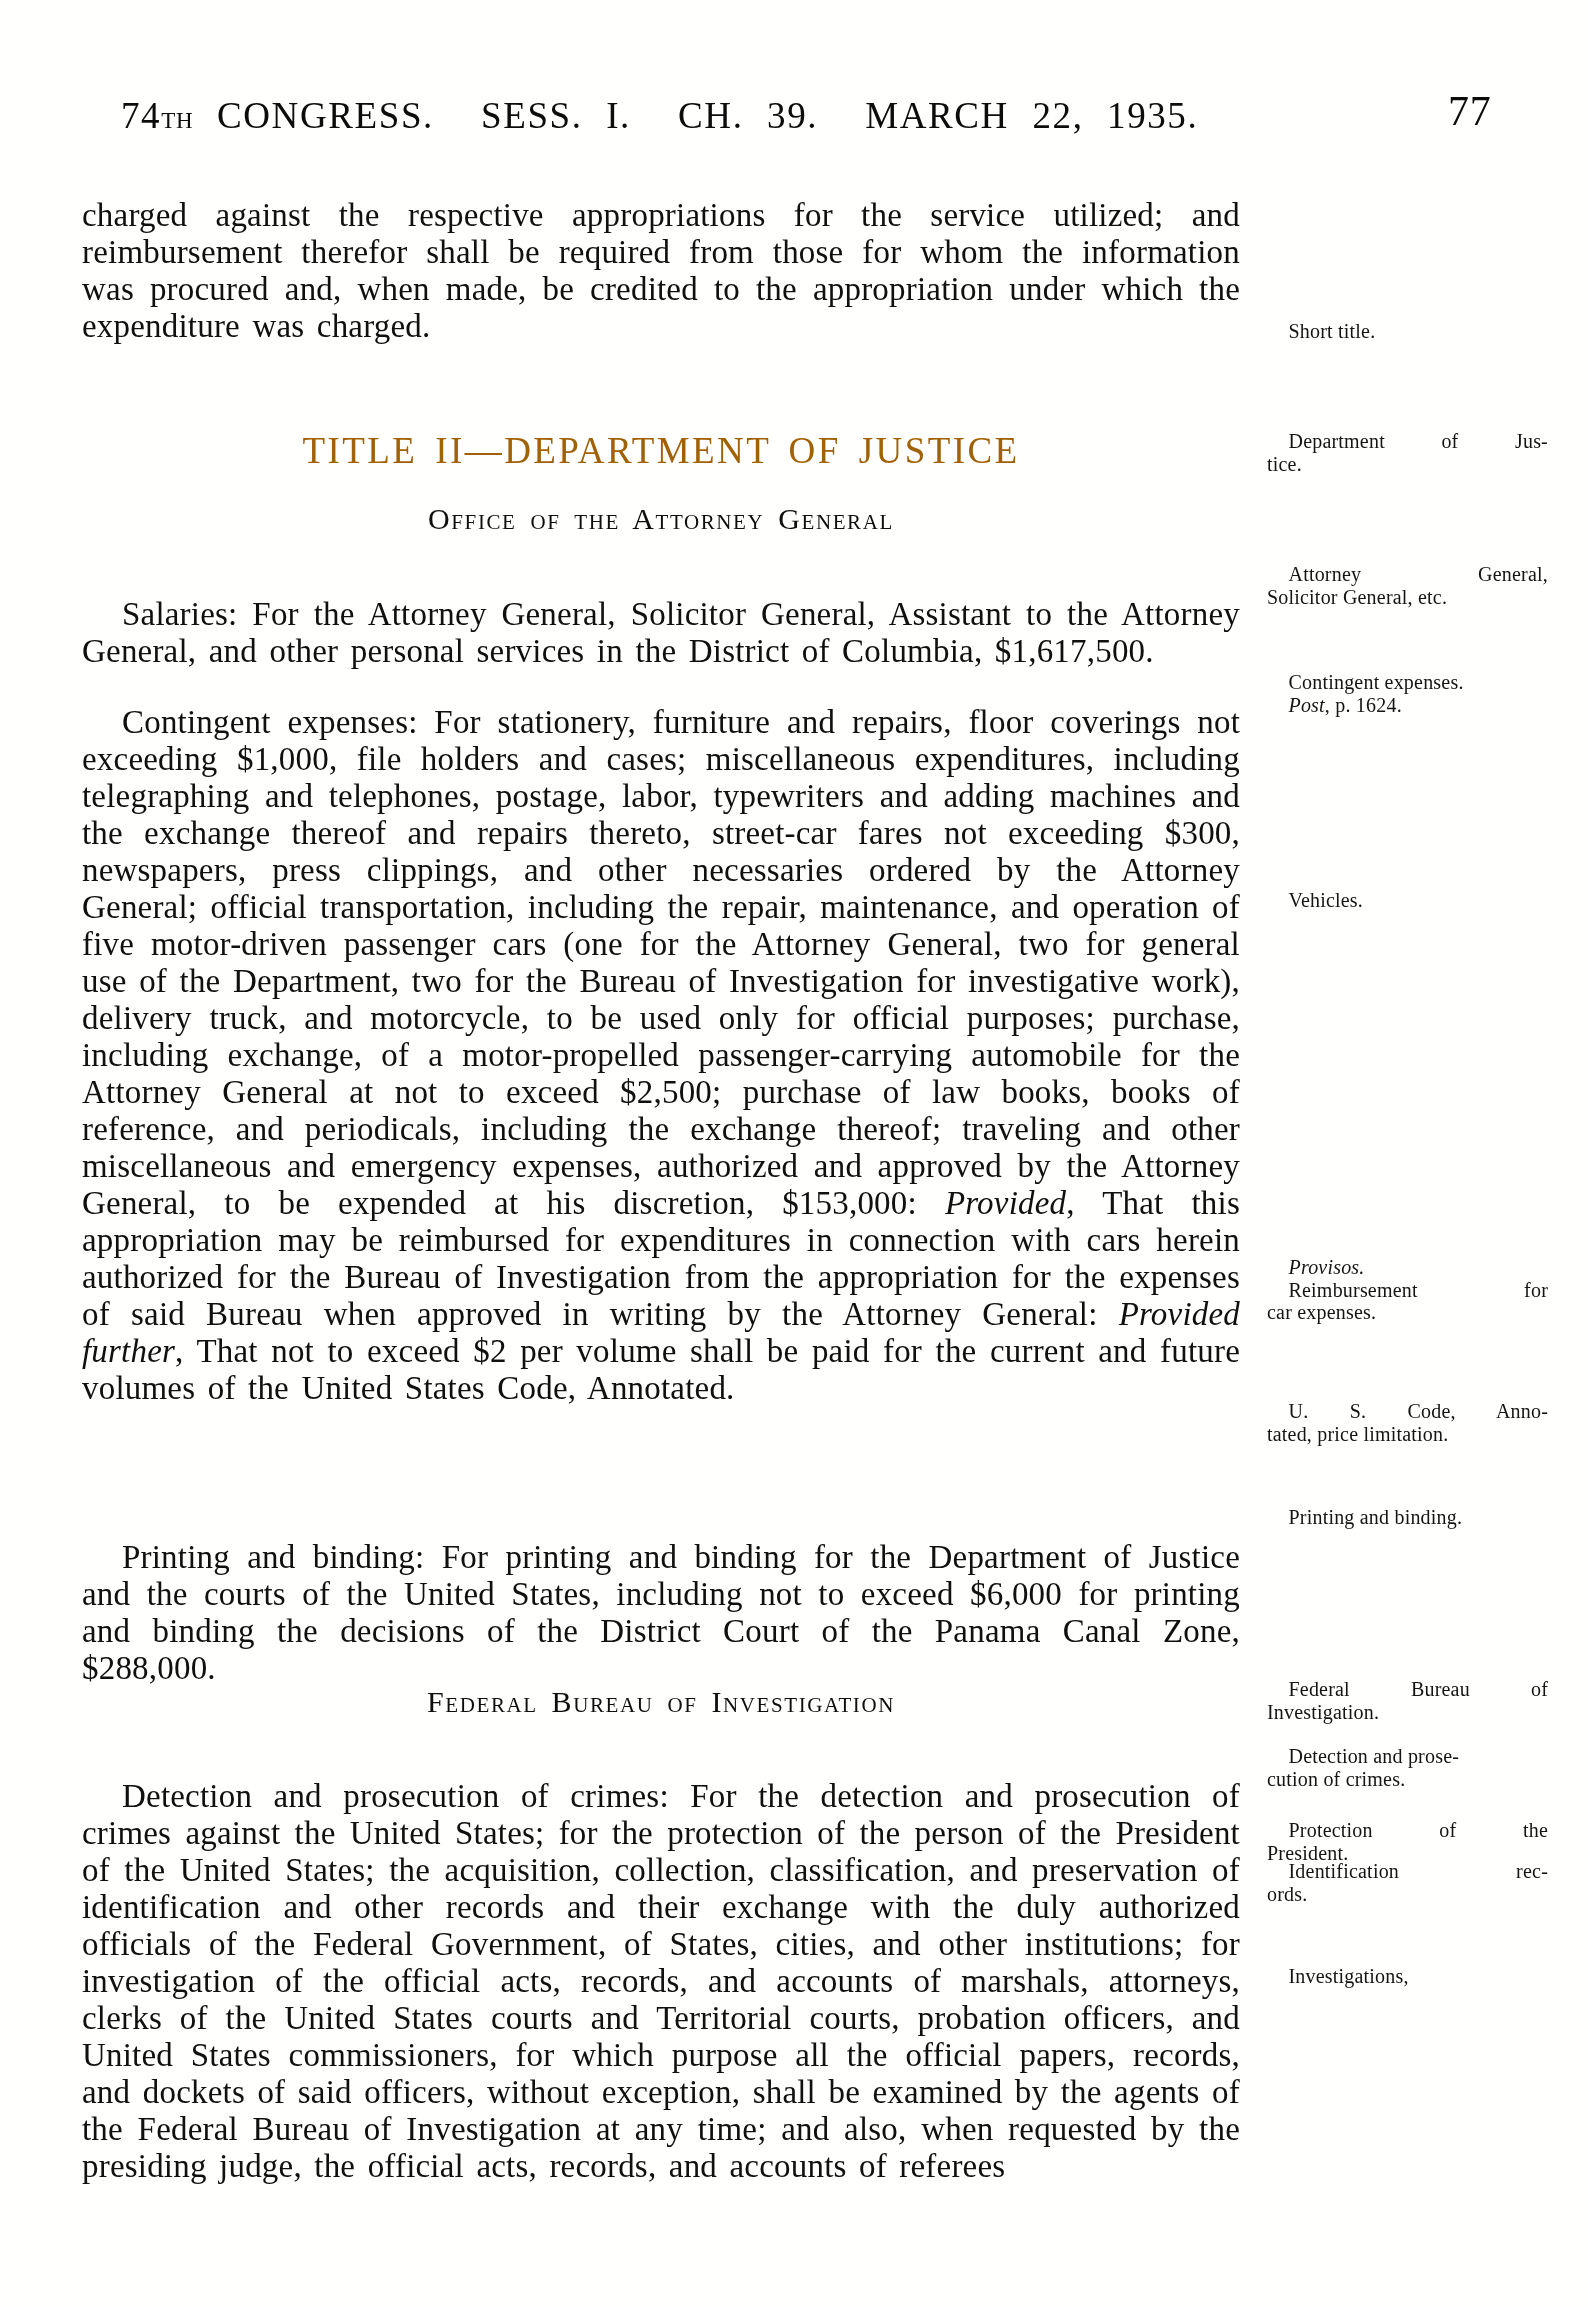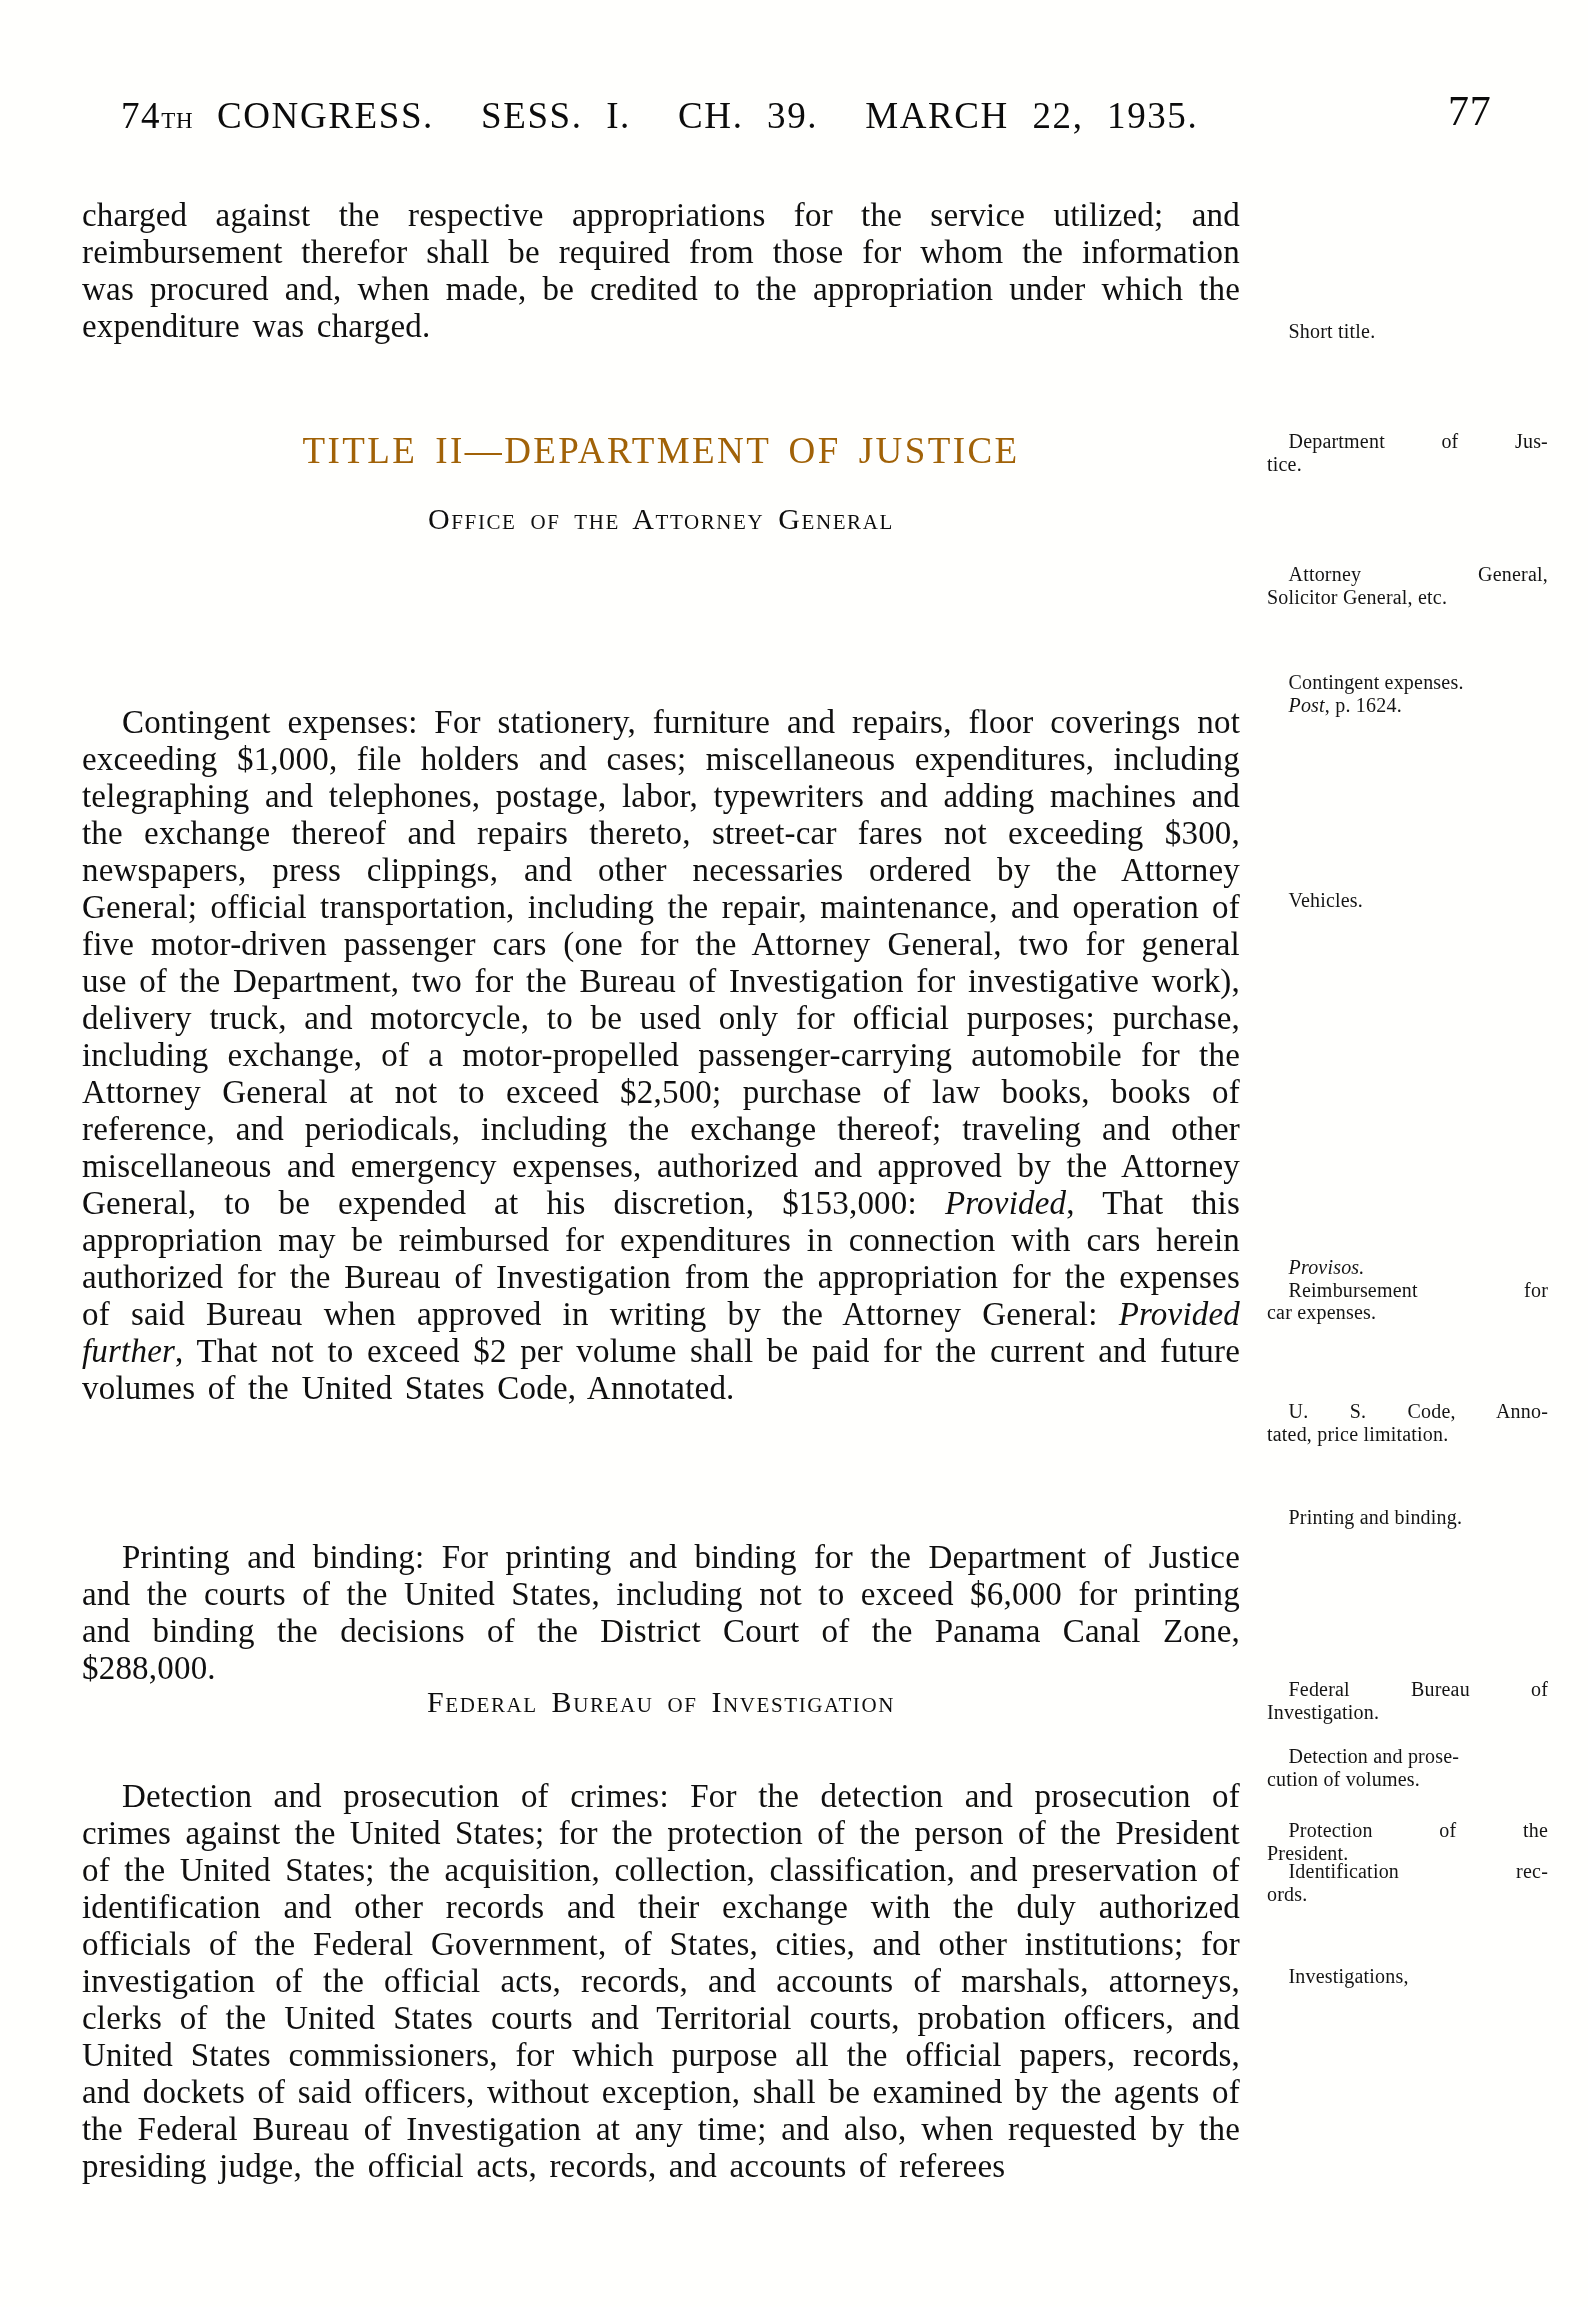--- a/index.html
+++ b/index.html
@@ -84,20 +84,21 @@
   <div class="head-cite"><span>74</span><span class="ord">TH</span><span> CONGRESS.  SESS. I.  CH. 39.  MARCH 22, 1935.</span></div>
   <div class="page-num">77</div>
 
   <p class="blk" id="blk-p1">charged against the respective appropriations for the service utilized; and reimbursement therefor shall be required from those for whom the information was procured and, when made, be credited to the appropriation under which the expenditure was charged.</p>
 
 
   <div class="doc-title">TITLE II—DEPARTMENT OF JUSTICE</div>
 
   <div class="subhead" id="subhead-oag">Office of the Attorney General</div>
 
+  <p class="blk ind-first" id="blk-salaries">Salaries: For the Attorney General, Solicitor General, Assistant to the Attorney General, and other personal services in the District of Columbia, $1,617,500.</p>
 
   <p class="blk ind-first" id="blk-contingent"><span>Contingent expenses: For stationery, furniture and repairs, floor coverings not exceeding $1,000, file holders and cases; miscellaneous expenditures, including telegraphing and telephones, postage, labor, typewriters and adding machines and the exchange thereof and repairs thereto, street-car fares not exceeding $300, newspapers, press clippings, and other necessaries ordered by the Attorney General; official transportation, including the repair, maintenance, and operation of five motor-driven passenger cars (one for the Attorney General, two for general use of the Department, two for the Bureau of Investigation for investigative work), delivery truck, and motorcycle, to be used only for official purposes; purchase, including exchange, of a motor-propelled passenger-carrying automobile for the Attorney General at not to exceed $2,500; purchase of law books, books of reference, and periodicals, including the exchange thereof; traveling and other miscellaneous and emergency expenses, authorized and approved by the Attorney General, to be expended at his discretion, $153,000: </span><i>Provided</i><span>, That this appropriation may be reimbursed for expenditures in connection with cars herein authorized for the Bureau of Investigation from the appropriation for the expenses of said Bureau when approved in writing by the Attorney General: </span><i>Provided further</i><span>, That not to exceed $2 per volume shall be paid for the current and future volumes of the United States Code, Annotated.</span></p>
 
   <p class="blk ind-first" id="blk-printing">Printing and binding: For printing and binding for the Department of Justice and the courts of the United States, including not to exceed $6,000 for printing and binding the decisions of the District Court of the Panama Canal Zone, $288,000.</p>
 
   <div class="subhead" id="subhead-fbi">Federal Bureau of Investigation</div>
 
   <p class="blk ind-first" id="blk-detection">Detection and prosecution of crimes: For the detection and prosecution of crimes against the United States; for the protection of the person of the President of the United States; the acquisition, collection, classification, and preservation of identification and other records and their exchange with the duly authorized officials of the Federal Government, of States, cities, and other institutions; for investigation of the official acts, records, and accounts of marshals, attorneys, clerks of the United States courts and Territorial courts, probation officers, and United States commissioners, for which purpose all the official papers, records, and dockets of said officers, without exception, shall be examined by the agents of the Federal Bureau of Investigation at any time; and also, when requested by the presiding judge, the official acts, records, and accounts of referees</p>
 
   <div class="note" id="note-short-title">
@@ -138,21 +139,21 @@
       <span class="nline nind">Printing and binding.</span>
     </div>
 
   <div class="note" id="note-fbi">
       <span class="nline nind nstretch">Federal Bureau of</span>
       <span class="nline">Investigation.</span>
     </div>
 
   <div class="note" id="note-detection">
       <span class="nline nind">Detection and prose-</span>
-      <span class="nline">cution of volumes.</span>
+      <span class="nline">cution of crimes.</span>
     </div>
 
   <div class="note" id="note-protection">
       <span class="nline nind nstretch">Protection of the</span>
       <span class="nline">President.</span>
     </div>
 
   <div class="note" id="note-identification">
       <span class="nline nind nstretch">Identification rec-</span>
       <span class="nline">ords.</span>

